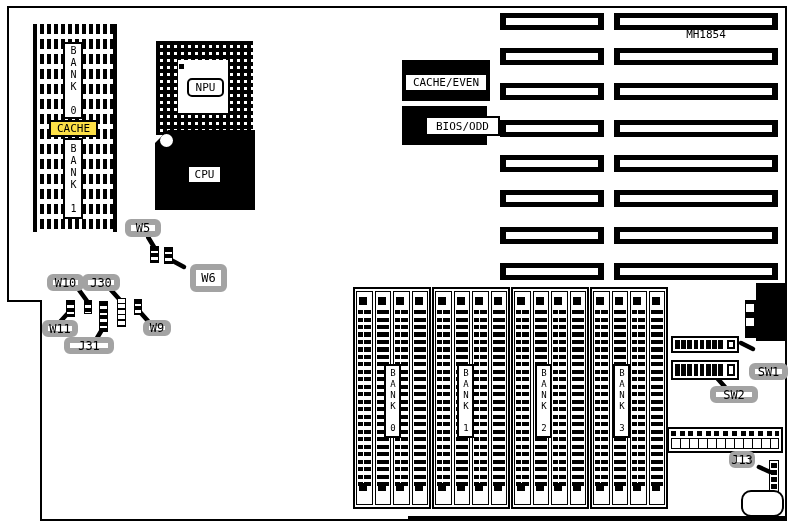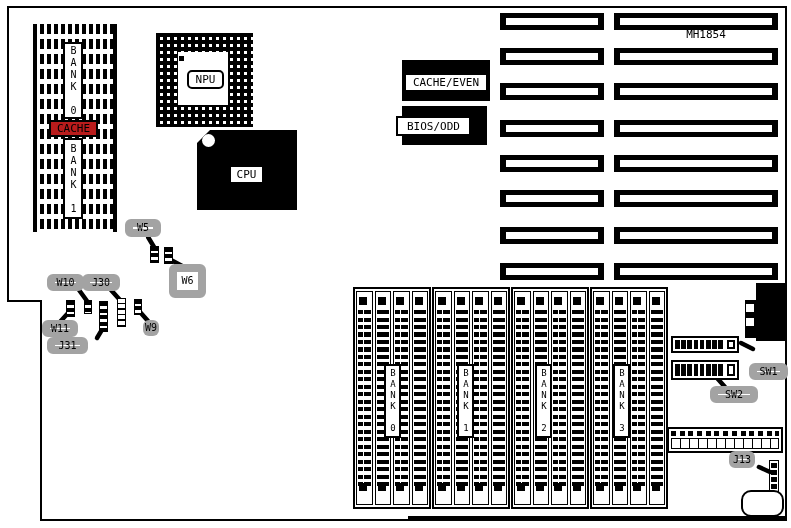--- a/index.html
+++ b/index.html
@@ -18,43 +18,42 @@
       repeating-linear-gradient(90deg,#fff 0 3px,transparent 3px 7px),
       repeating-linear-gradient(180deg,#000 0 10px,#fff 10px 15px);
   }
   .vlabel{
     background:#fff;border:2px solid #000;z-index:4;
     display:flex;align-items:center;justify-content:center;
     writing-mode:vertical-rl;text-orientation:upright;
     font-size:10px;line-height:1;letter-spacing:1px;
   }
   .hlabel{
-    background:#b91c1c;border:2px solid #000;z-index:4;
+    background:#fde047;border:2px solid #000;z-index:4;
     display:flex;align-items:center;justify-content:center;
     font-size:11px;line-height:1;
   }
 
   
   .npu-chip{
-    left:156px;top:33px;width:97px;height:94px;z-index:2;
+    left:156px;top:41px;width:97px;height:94px;z-index:2;
     background-color:#000;
     background-image:radial-gradient(circle,#fff 1.6px,transparent 1.9px);
     background-size:7px 7px;background-position:2px 2px;padding-left:12px;
   }
   .npu-center{left:22px;top:19px;width:50px;height:53px;background:#fff;}
   .npu-dot{left:23px;top:23px;width:5px;height:5px;background:#000;}
   .npu-label{
     left:31px;top:37px;width:37px;height:19px;background:#fff;
     border:2px solid #000;border-radius:5px;
     display:flex;align-items:center;justify-content:center;font-size:11px;
   }
   .cpu-chip{
     left:155px;top:130px;width:100px;height:80px;background:#000;z-index:2;
     clip-path:polygon(13px 0,100% 0,100% 100%,0 100%,0 13px);
-    margin-left:42px;
   }
   .cpu-dot{left:5px;top:4px;width:13px;height:13px;border-radius:50%;background:#fff;}
   .cpu-label{
     left:34px;top:37px;width:31px;height:15px;background:#fff;
     display:flex;align-items:center;justify-content:center;font-size:11px;
   }
 
   
   .bios-chip{background:#000;z-index:2;}
   .bios-label{
@@ -79,23 +78,23 @@
       repeating-linear-gradient(180deg,#000 0 4px,transparent 4px 7.5px),
       repeating-linear-gradient(180deg,#000 0 4px,transparent 4px 7.5px);
     background-repeat:no-repeat;
     background-position:2px 5px,2px calc(100% - 13px),left 1px top 18px,right 1px top 18px;
     background-size:8px 8px,8px 8px,5px calc(100% - 36px),7px calc(100% - 36px);
   }
   .simm-vlabel{font-size:9px;border-width:2px;}
 
   
   .callout{
-    background:#fff;border:8px solid #a3a3a3;border-radius:6px;z-index:5;
+    background:#fff;border:6px solid #a3a3a3;border-radius:6px;z-index:5;
     display:flex;align-items:center;justify-content:center;
-    font-size:10px;line-height:1;
+    font-size:12px;line-height:1;
   }
   .jumper{
     border:1px solid #000;z-index:3;
     background:repeating-linear-gradient(180deg,#000 0 4px,#fff 4px 6.5px);
   }
   .jumper-open{
     border:1px solid #000;z-index:3;
     background:repeating-linear-gradient(180deg,#fff 0 4px,#000 4px 5.5px);
   }
 
@@ -160,21 +159,21 @@
   </div>
 
   <div class="abs cpu-chip">
     <div class="abs cpu-dot"></div>
     <div class="abs cpu-label">CPU</div>
   </div>
 
   <div class="abs bios-chip" style="left:402px;top:60px;width:88px;height:41px"></div>
   <div class="abs bios-label" style="left:404px;top:73px;width:84px;height:19px">CACHE/EVEN</div>
   <div class="abs bios-chip" style="left:402px;top:106px;width:85px;height:39px"></div>
-  <div class="abs bios-label" style="left:396px;top:116px;width:75px;height:20px">BIOS/ODD</div>
+  <div class="abs bios-label" style="left:425px;top:116px;width:75px;height:20px">BIOS/ODD</div>
 
   <div class="abs model-text">MH1854</div>
 
   <div class="slot" style="left:500px;top:13px;width:104px">
       <div class="stripe"></div>
     </div>
   <div class="slot" style="left:614px;top:13px;width:164px">
       <div class="stripe"></div>
     </div>
   <div class="slot" style="left:500px;top:48px;width:104px">
@@ -252,26 +251,26 @@
   <div class="abs jumper" style="left:150px;top:246px;width:9px;height:17px"></div>
   <div class="abs jumper" style="left:164px;top:247px;width:9px;height:17px"></div>
   <div class="abs jumper" style="left:66px;top:300px;width:9px;height:17px"></div>
   <div class="abs jumper" style="left:84px;top:300px;width:8px;height:14px"></div>
   <div class="abs jumper" style="left:99px;top:301px;width:9px;height:31px"></div>
   <div class="abs jumper-open" style="left:117px;top:298px;width:9px;height:29px"></div>
   <div class="abs jumper" style="left:134px;top:299px;width:8px;height:16px"></div>
   <div class="abs j13-header"></div>
 
   <div class="abs callout" style="left:125px;top:219px;width:36px;height:18px">W5</div>
-  <div class="abs callout" style="left:169px;top:264px;width:37px;height:34px">W6</div>
+  <div class="abs callout" style="left:190px;top:264px;width:37px;height:28px">W6</div>
   <div class="abs callout" style="left:47px;top:274px;width:37px;height:17px">W10</div>
   <div class="abs callout" style="left:82px;top:274px;width:38px;height:17px">J30</div>
   <div class="abs callout" style="left:42px;top:320px;width:36px;height:17px">W11</div>
-  <div class="abs callout" style="left:47px;top:337px;width:41px;height:17px">J31</div>
-  <div class="abs callout" style="left:143px;top:320px;width:15px;height:16px">W9</div>
+  <div class="abs callout" style="left:64px;top:337px;width:50px;height:17px">J31</div>
+  <div class="abs callout" style="left:143px;top:320px;width:28px;height:16px">W9</div>
   <div class="abs callout" style="left:749px;top:363px;width:39px;height:17px">SW1</div>
   <div class="abs callout" style="left:710px;top:386px;width:48px;height:17px">SW2</div>
   <div class="abs callout" style="left:729px;top:451px;width:26px;height:17px">J13</div>
 
   <div class="abs dipswitch" style="left:671px;top:336px;width:68px;height:17px">
     <div class="dip-squares"></div>
     <div class="dip-end"></div>
   </div>
   <div class="abs dipswitch" style="left:671px;top:360px;width:68px;height:20px">
     <div class="dip-squares"></div>

